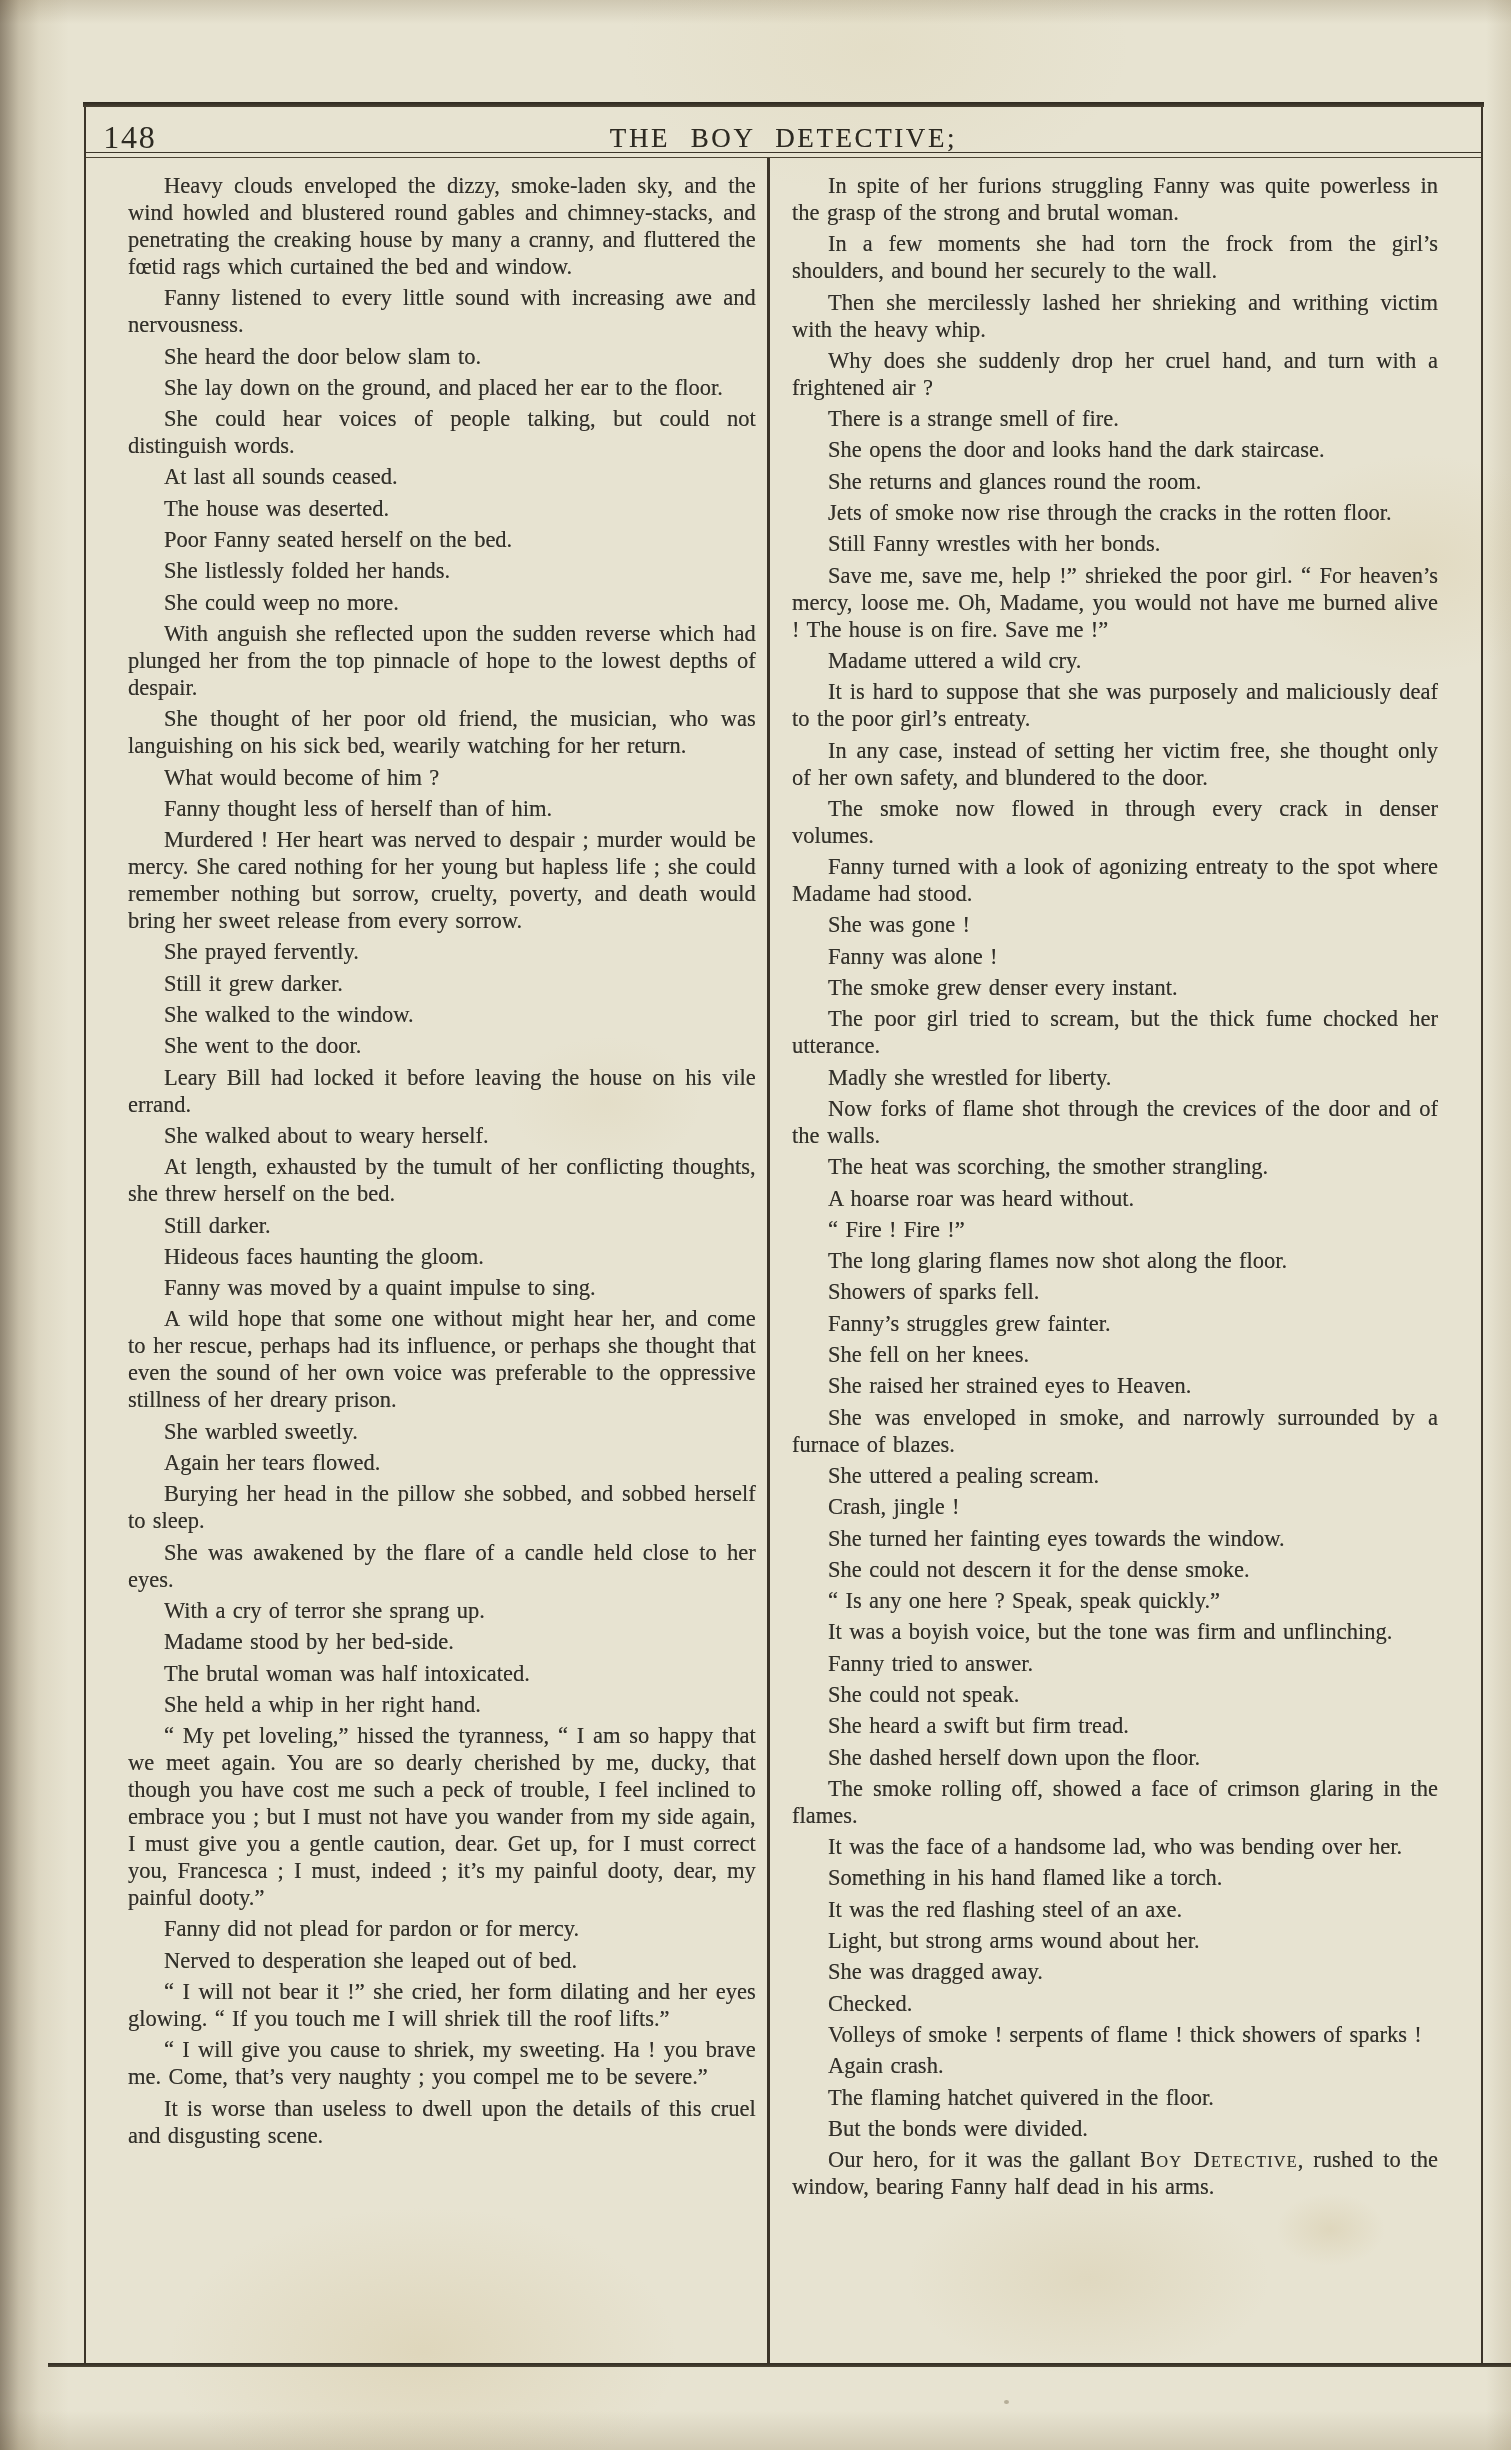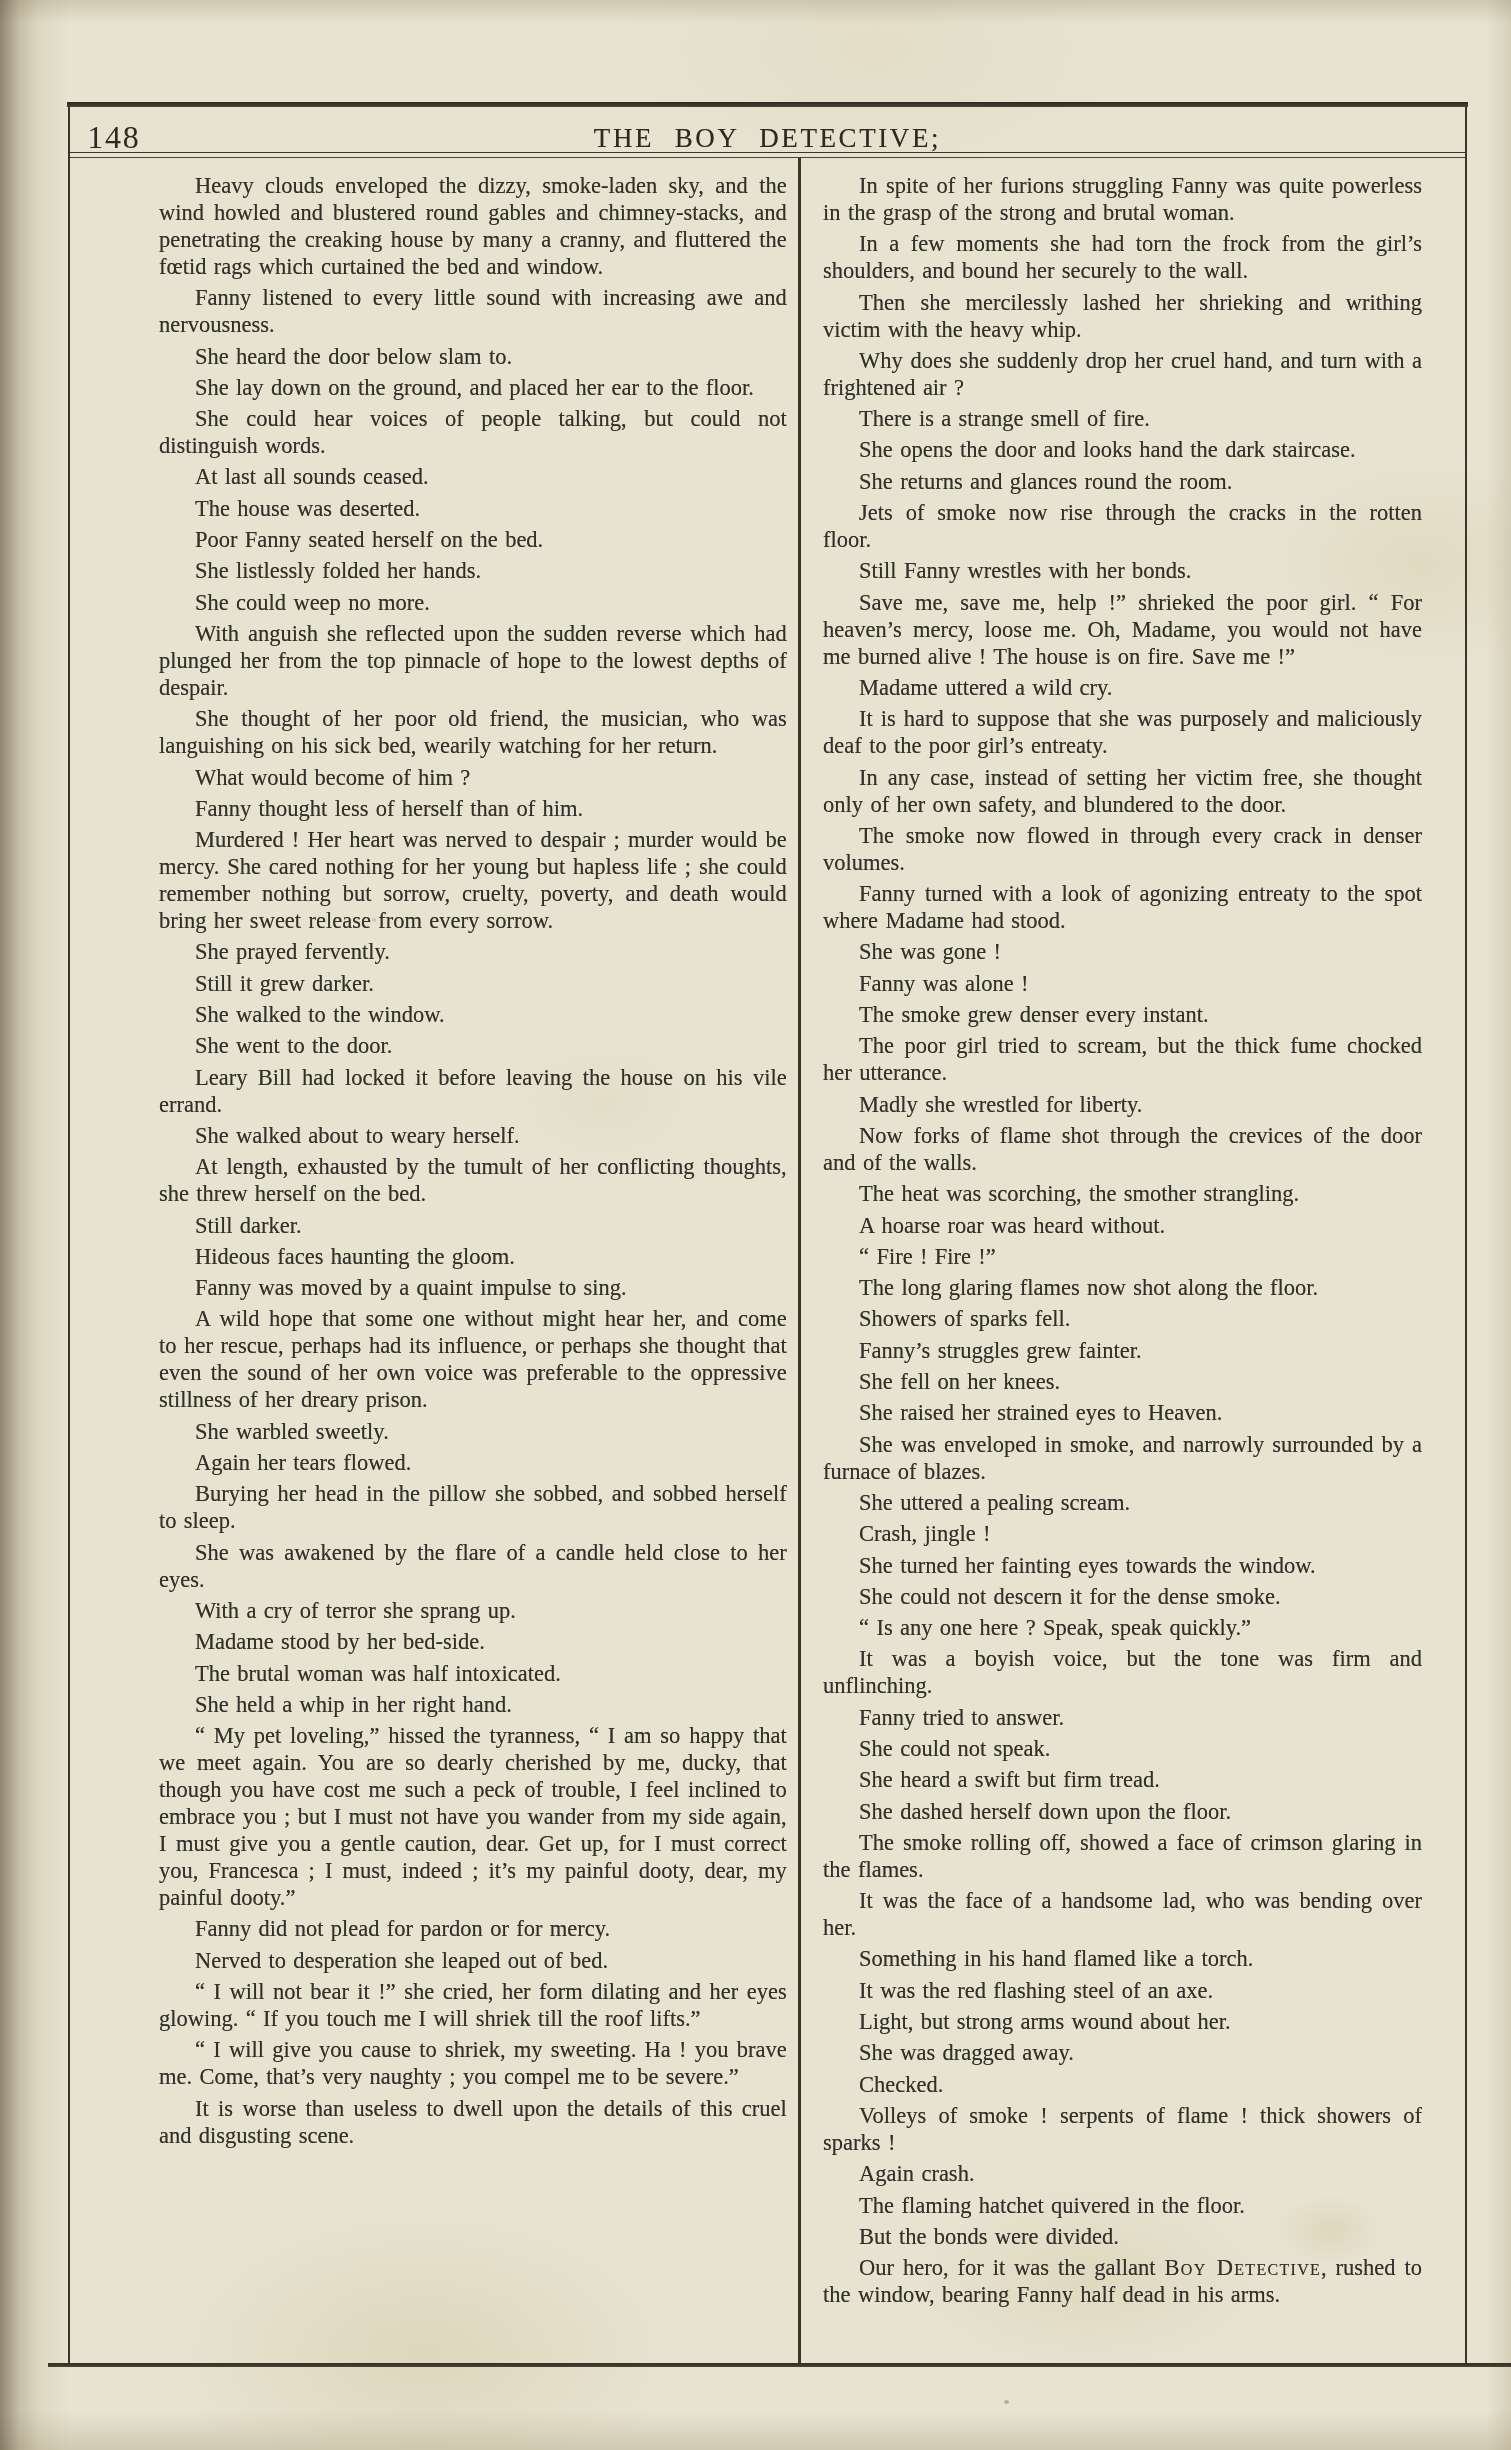--- a/index.html
+++ b/index.html
@@ -16,21 +16,21 @@
       radial-gradient(ellipse 364px 208px at 28% 96%, rgba(180,150,80,0.16), transparent 70%),
       radial-gradient(ellipse 260px 139px at 72% 93%, rgba(170,140,70,0.12), transparent 70%),
       radial-gradient(ellipse 78px 52px at 88% 91%, rgba(175,145,75,0.15), transparent 70%),
       linear-gradient(to right, rgba(72,56,36,0.55), rgba(112,92,60,0.28) 19px, rgba(150,130,90,0.12) 39px, transparent 69px),
       linear-gradient(to left, rgba(120,100,60,0.16), transparent 26px),
       linear-gradient(to bottom, rgba(110,90,55,0.20), transparent 24px),
       linear-gradient(to top, rgba(130,110,70,0.22), transparent 39px),
       #e7e3d1;
   }
   .sheet{
-    position:absolute;left:68px;top:102px;width:1399px;height:2263px;
+    position:absolute;left:84px;top:102px;width:1399px;height:2263px;
     box-sizing:border-box;
     border-left:2.6px solid #3c352a;
     border-right:2.6px solid #3c352a;
   }
   .rule-top{
     position:absolute;top:0;left:-2.6px;right:-2.6px;height:5.2px;
     background:linear-gradient(to bottom,#2e2920,#4a4333);
   }
   .running-head{position:absolute;top:10.4px;left:0;right:0;height:45px;}
   .pagenum{
@@ -42,21 +42,21 @@
     font-size:27px;font-weight:400;letter-spacing:2.6px;word-spacing:11.3px;
     color:#2d2a22;
     text-shadow:0 0 0.5px rgba(45,40,30,0.5);
   }
   .rule-head{
     position:absolute;top:50px;left:0;right:0;height:4.3px;
     border-top:1.7px solid #3c352a;border-bottom:0.9px solid #4a4333;
   }
   .columns{
     position:absolute;top:56px;bottom:0;left:0;right:0;
-    display:flex;overflow:hidden;padding-left:47px;
+    display:flex;overflow:hidden;
   }
   .col{box-sizing:border-box;}
   .col-left{width:681px;padding:14px 11.3px 0 42px;}
   .divider{width:2.6px;background:#3c352a;}
   .col-right{flex:1;padding:14px 43px 0 22.5px;}
   .para{
     margin:0 0 4.3px 0;
     font-size:22.5px;line-height:27px;
     text-align:justify;text-indent:36px;
     word-spacing:1.7px;

